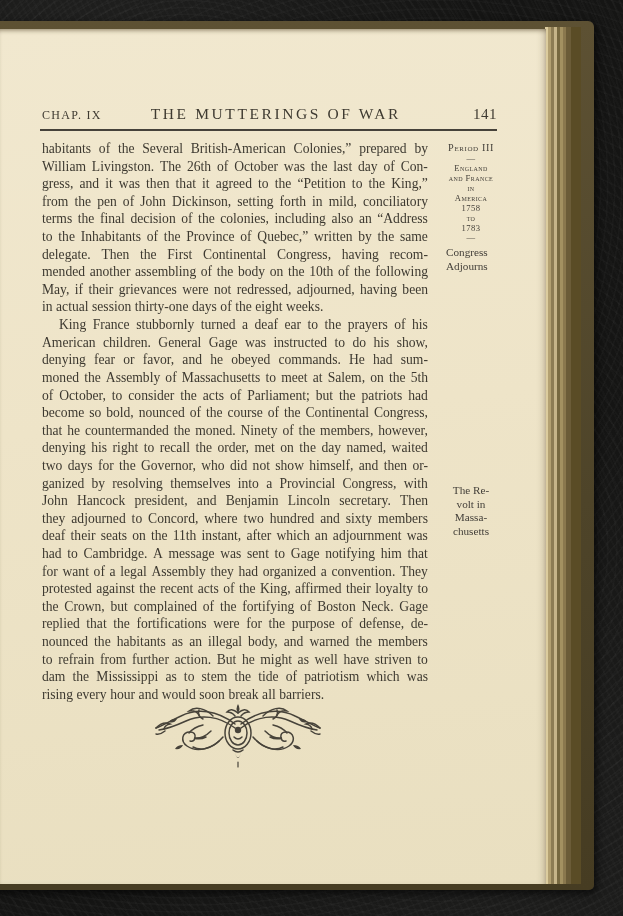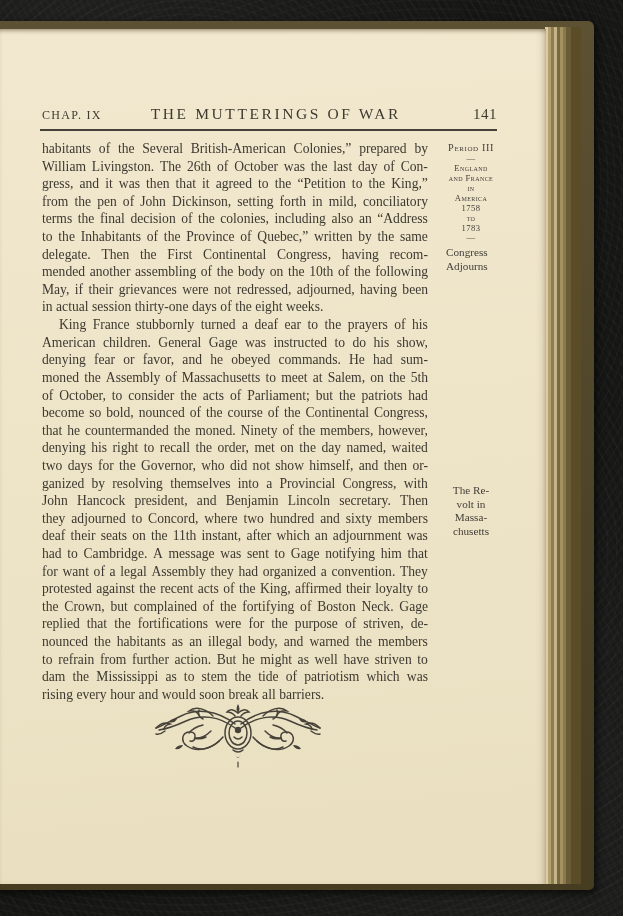--- a/index.html
+++ b/index.html
@@ -454,21 +454,21 @@
           <div class="line">
             <span>replied</span>
             <span>that</span>
             <span>the</span>
             <span>fortifications</span>
             <span>were</span>
             <span>for</span>
             <span>the</span>
             <span>purpose</span>
             <span>of</span>
-            <span>striven,</span>
+            <span>defense,</span>
             <span>de-</span>
           </div>
 
           <div class="line">
             <span>nounced</span>
             <span>the</span>
             <span>habitants</span>
             <span>as</span>
             <span>an</span>
             <span>illegal</span>

